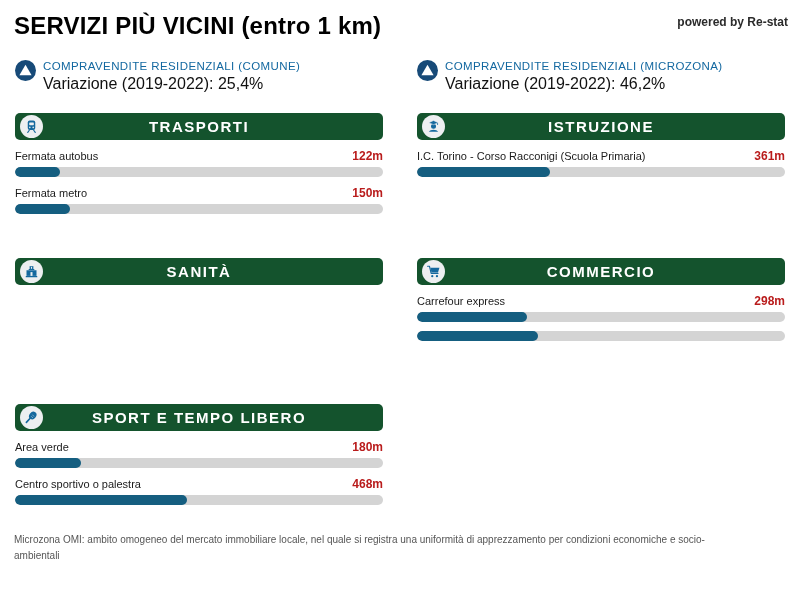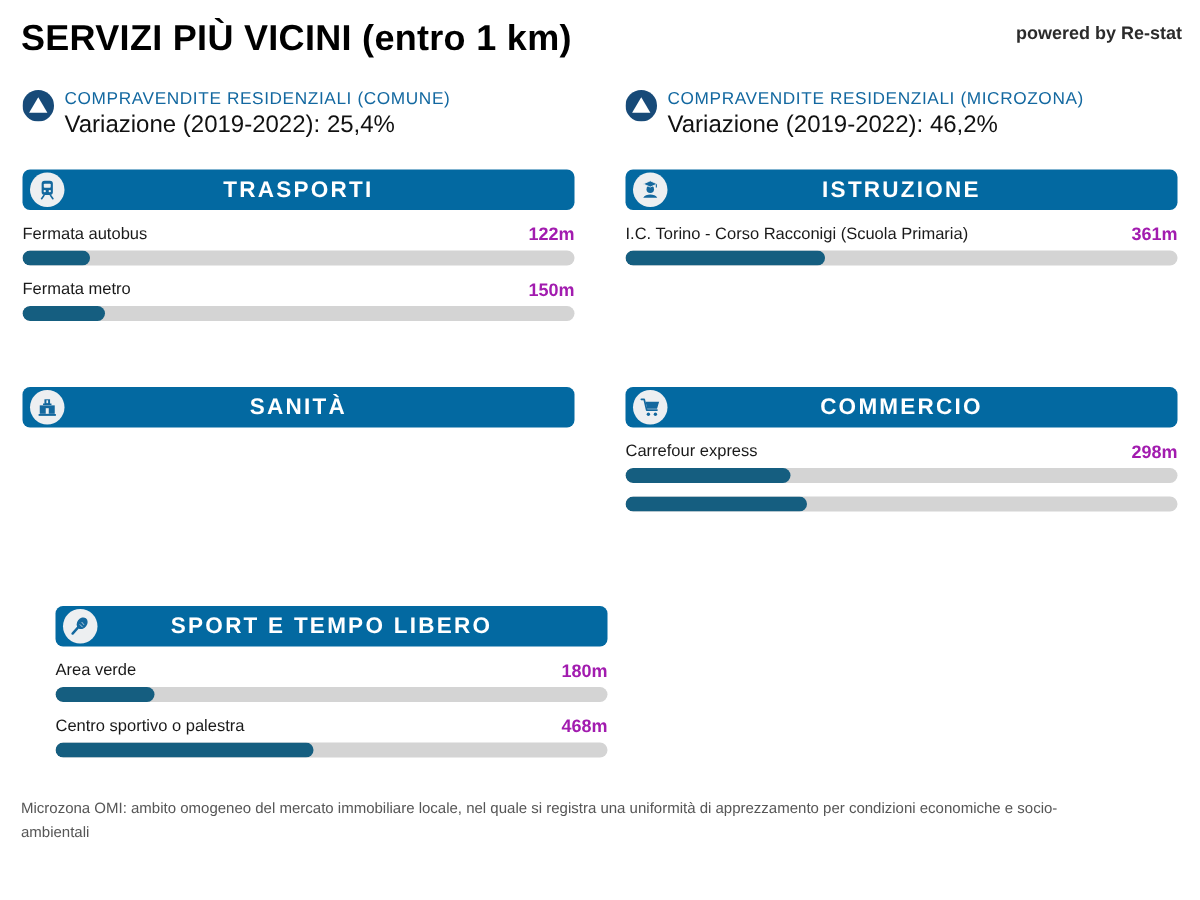--- a/index.html
+++ b/index.html
@@ -18,35 +18,35 @@
   .stat{position:absolute;top:60px;width:368px;}
   .stat.left{left:15px;} .stat.right{left:417px;}
   .stat-icon{float:left;width:21px;height:21px;}
   .stat-body{margin-left:28px;}
   .stat-title{color:#1368a0;font-weight:normal;font-size:11.5px;letter-spacing:0.4px;}
   .stat-sub{color:#111;font-size:16px;margin-top:3px;}
 
   .card{position:absolute;width:368px;}
   .card-tl{left:15px;top:113px;} .card-tr{left:417px;top:113px;}
   .card-ml{left:15px;top:258px;} .card-mr{left:417px;top:258px;}
-  .card-bl{left:15px;top:404px;margin-left:22px;}
+  .card-bl{left:15px;top:404px;}
   .card-header{
-    height:27px;background:#0369a1;border-radius:5px;position:relative;
+    height:27px;background:#14532d;border-radius:5px;position:relative;
     display:flex;align-items:center;justify-content:center;
   }
   .hicon{
     position:absolute;left:5px;top:2px;width:23px;height:23px;
     background:#edeff1;border-radius:50%;
     display:flex;align-items:center;justify-content:center;
   }
   .card-title{color:#fff;font-weight:bold;font-size:15px;letter-spacing:1.5px;}
   .item{margin-top:9px;}
   .item-row{display:flex;justify-content:space-between;align-items:center;}
   .item-label{font-size:11px;color:#1a1a1a;}
-  .item-value{font-size:12px;font-weight:bold;color:#a21caf;white-space:nowrap;}
+  .item-value{font-size:12px;font-weight:bold;color:#b91c1c;white-space:nowrap;}
   .bar-track{margin-top:4px;height:10px;background:#d4d4d4;border-radius:5px;overflow:hidden;}
   .bar-fill{height:100%;background:#155e80;border-radius:5px;}
 
   .footer{
     position:absolute;left:14px;top:532px;width:735px;
     font-size:10px;color:#565656;line-height:1.55;
   }
 </style>
 </head>
 <body>

